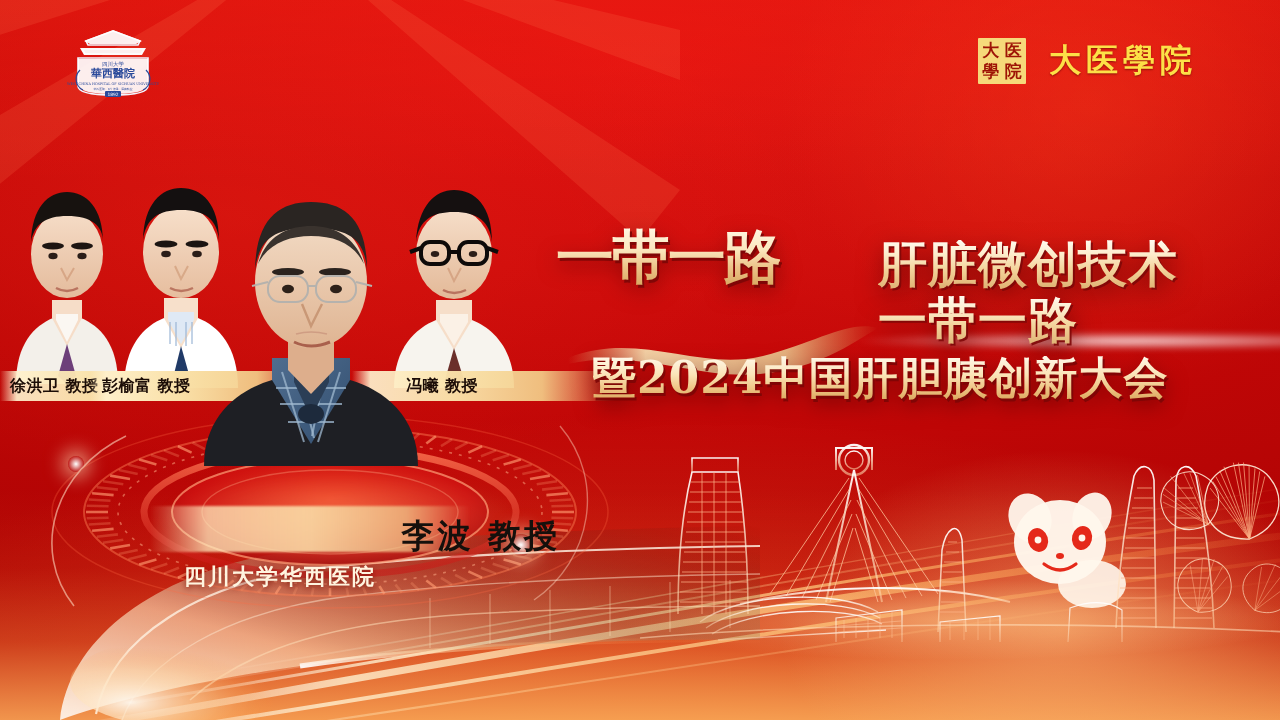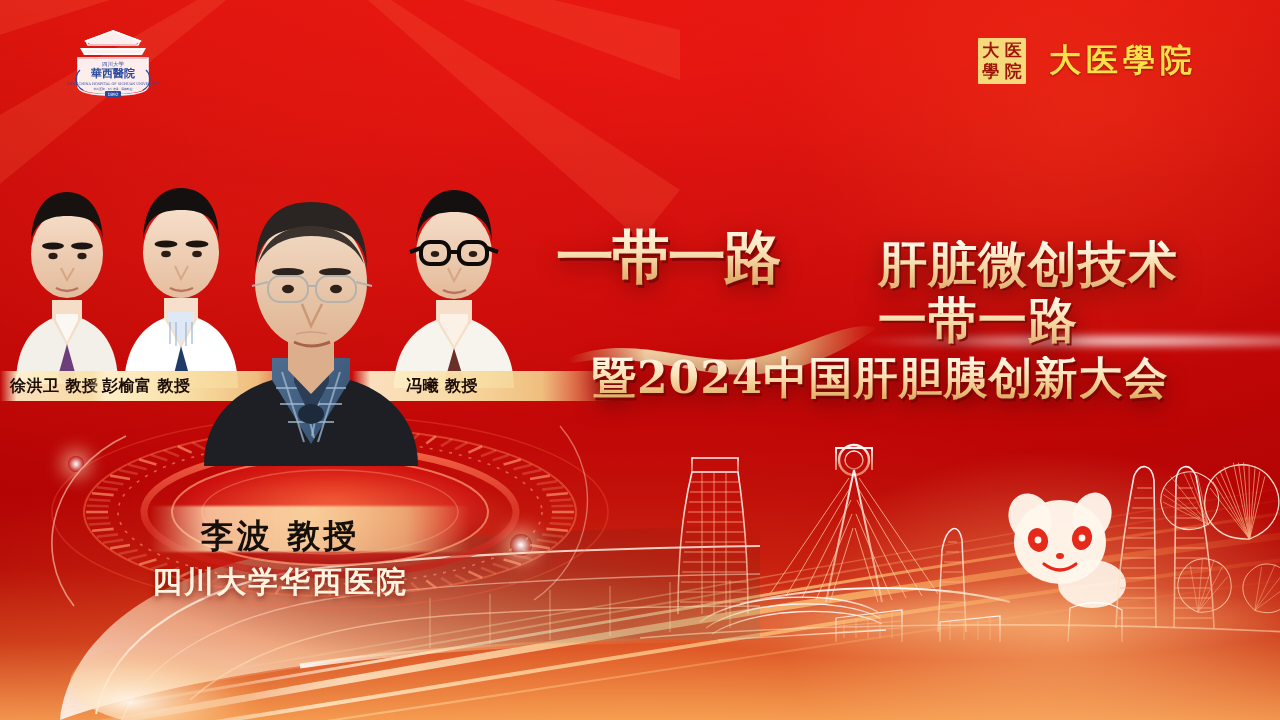--- a/index.html
+++ b/index.html
@@ -139,27 +139,27 @@
       rgba(243,205,136,.92) 72%,
       rgba(225,160,90,.0) 100%);
   }
   .namebar span{
     color:#1b0c06;font-size:16px;font-weight:700;white-space:nowrap;
     font-family:"DejaVu Sans","Liberation Sans",sans-serif;
     letter-spacing:.5px;
   }
 
   .main-name{
-    position:absolute;left:0;top:514px;width:560px;text-align:center;
+    position:absolute;left:0;top:514px;width:560px;text-align:right;
     font-size:33px;font-weight:800;color:#15100c;letter-spacing:3px;
     font-family:"DejaVu Sans","Liberation Sans",sans-serif;
   }
   .main-org{
     position:absolute;left:0;top:562px;width:560px;text-align:center;
-    font-size:30px;font-weight:700;color:#fff4df;letter-spacing:2px;
+    font-size:22px;font-weight:700;color:#fff4df;letter-spacing:2px;
     font-family:"DejaVu Sans","Liberation Sans",sans-serif;
     text-shadow:0 2px 6px rgba(110,10,0,.75);
   }
   .namebar-band{
     position:absolute;left:150px;top:506px;width:320px;height:46px;
     background:linear-gradient(90deg,
       rgba(255,240,200,0) 0%,
       rgba(255,236,190,.75) 18%,
       rgba(250,222,168,.88) 50%,
       rgba(240,200,140,.72) 80%,

